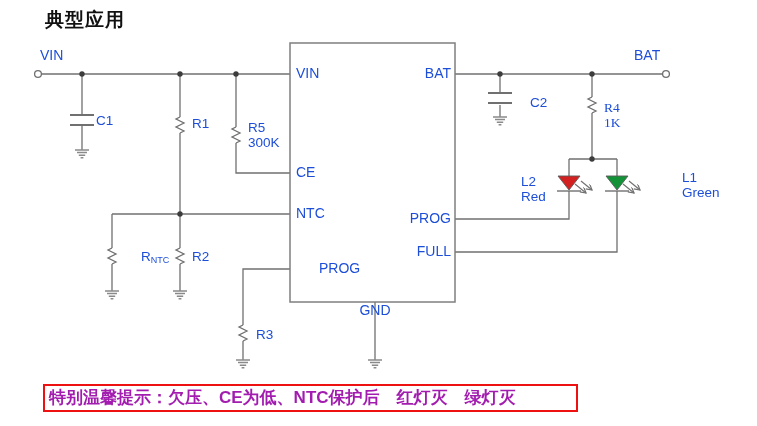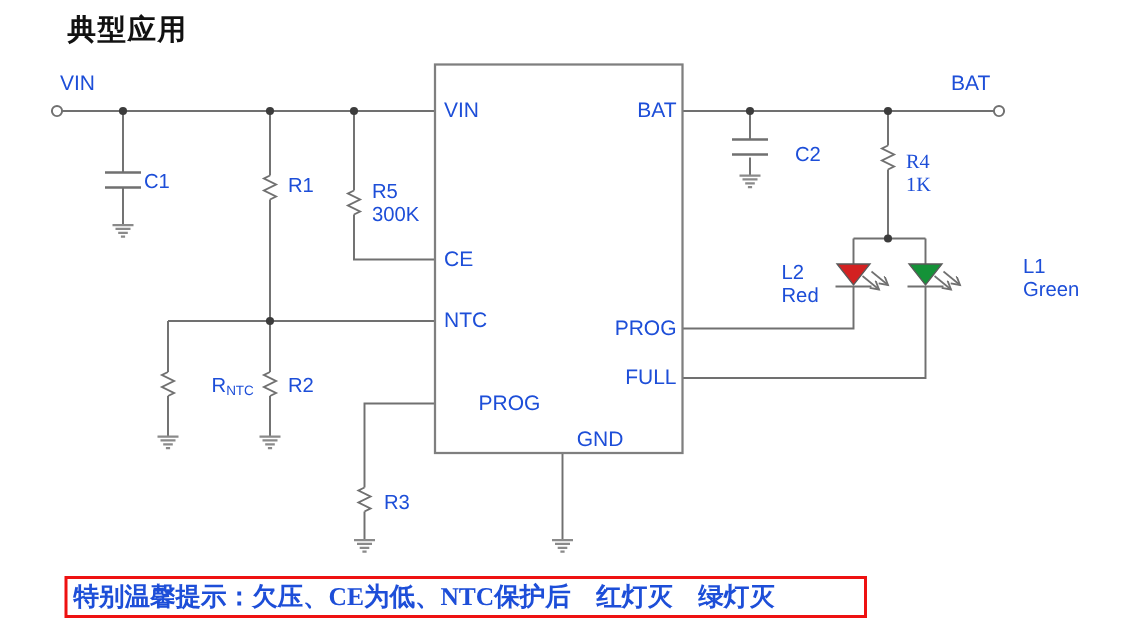--- a/index.html
+++ b/index.html
@@ -8,22 +8,22 @@
   .title{position:absolute;left:45px;top:7px;font-size:19px;font-weight:bold;color:#111111;
          letter-spacing:1px;}
   svg.layer{position:absolute;left:0;top:0;}
   .lbl{position:absolute;color:#1d4ed8;font-size:13.5px;line-height:15px;white-space:pre;}
   .lbl.pin{font-size:14px;}
   .lbl.term{font-size:14px;}
   .ra{text-align:right;}
   .ca{text-align:center;}
   .sub{font-size:9px;vertical-align:-2px;letter-spacing:0;}
   .warning{position:absolute;left:43px;top:384px;width:527px;height:24px;
-           border:2px solid #ee1111;color:#1d4ed8;font-weight:bold;font-size:17px;
-           line-height:24px;padding-left:4px;white-space:nowrap;overflow:hidden;font-family:Liberation Serif, serif;}
+           border:2px solid #ee1111;color:#a21caf;font-weight:bold;font-size:17px;
+           line-height:24px;padding-left:4px;white-space:nowrap;overflow:hidden;}
 </style>
 </head>
 <body>
 
 <div class="stage">
 
   <div class="title">典型应用</div>
 
   <svg class="layer" width="757" height="426" viewBox="0 0 757 426">
     <defs>
@@ -108,21 +108,21 @@
   <div class="lbl term" style="left:40px;top:48px;">VIN</div>
   <div class="lbl term" style="left:634px;top:48px;">BAT</div>
 
   <div class="lbl pin" style="left:296px;top:66px;">VIN</div>
   <div class="lbl pin" style="left:296px;top:165px;">CE</div>
   <div class="lbl pin" style="left:296px;top:206px;">NTC</div>
   <div class="lbl pin" style="left:296px;top:261px;margin-left:23px;">PROG</div>
   <div class="lbl pin ra" style="left:400px;top:66px;width:51px;">BAT</div>
   <div class="lbl pin ra" style="left:391px;top:211px;width:60px;">PROG</div>
   <div class="lbl pin ra" style="left:391px;top:244px;width:60px;">FULL</div>
-  <div class="lbl pin ca" style="left:353px;top:285px;width:44px;margin-left:25px;">GND</div>
+  <div class="lbl pin ca" style="left:353px;top:303px;width:44px;">GND</div>
 
   <div class="lbl" style="left:96px;top:113px;">C1</div>
   <div class="lbl" style="left:192px;top:116px;">R1</div>
   <div class="lbl" style="left:248px;top:120px;"><span>R5</span><br><span>300K</span></div>
   <div class="lbl" style="left:124px;top:249px;margin-left:17px;"><span>R</span><span class="sub">NTC</span></div>
   <div class="lbl" style="left:192px;top:249px;">R2</div>
   <div class="lbl" style="left:256px;top:327px;">R3</div>
   <div class="lbl" style="left:530px;top:95px;">C2</div>
   <div class="lbl" style="left:604px;top:100px;font-family:Liberation Serif, serif;"><span>R4</span><br><span>1K</span></div>
   <div class="lbl" style="left:521px;top:174px;"><span>L2</span><br><span>Red</span></div>

